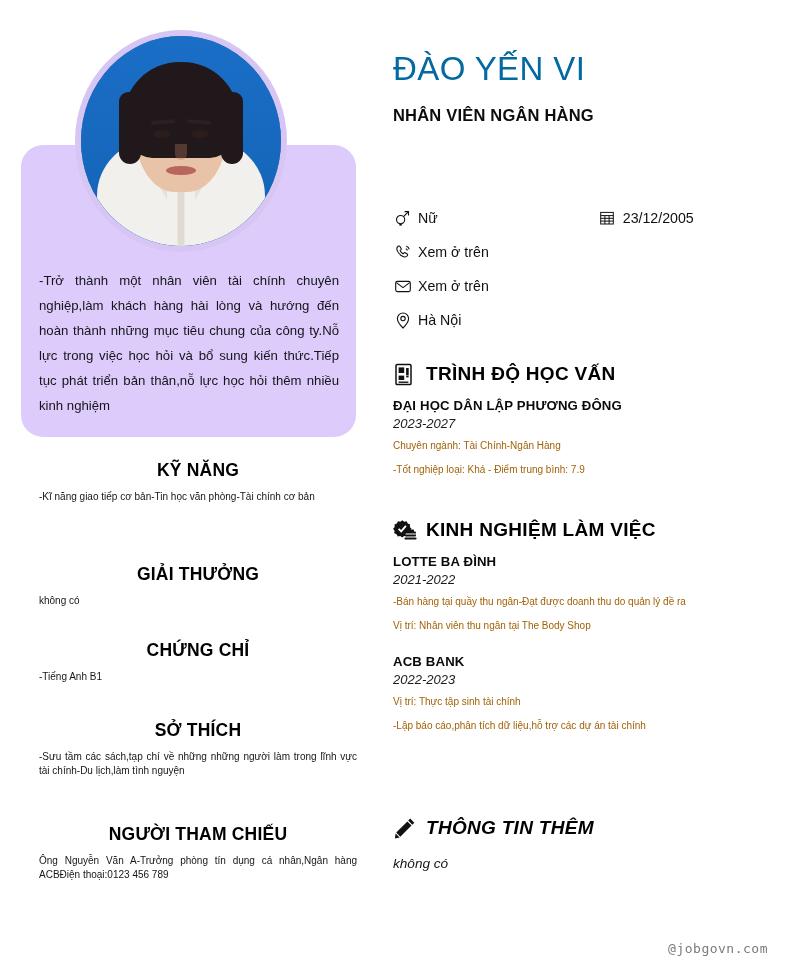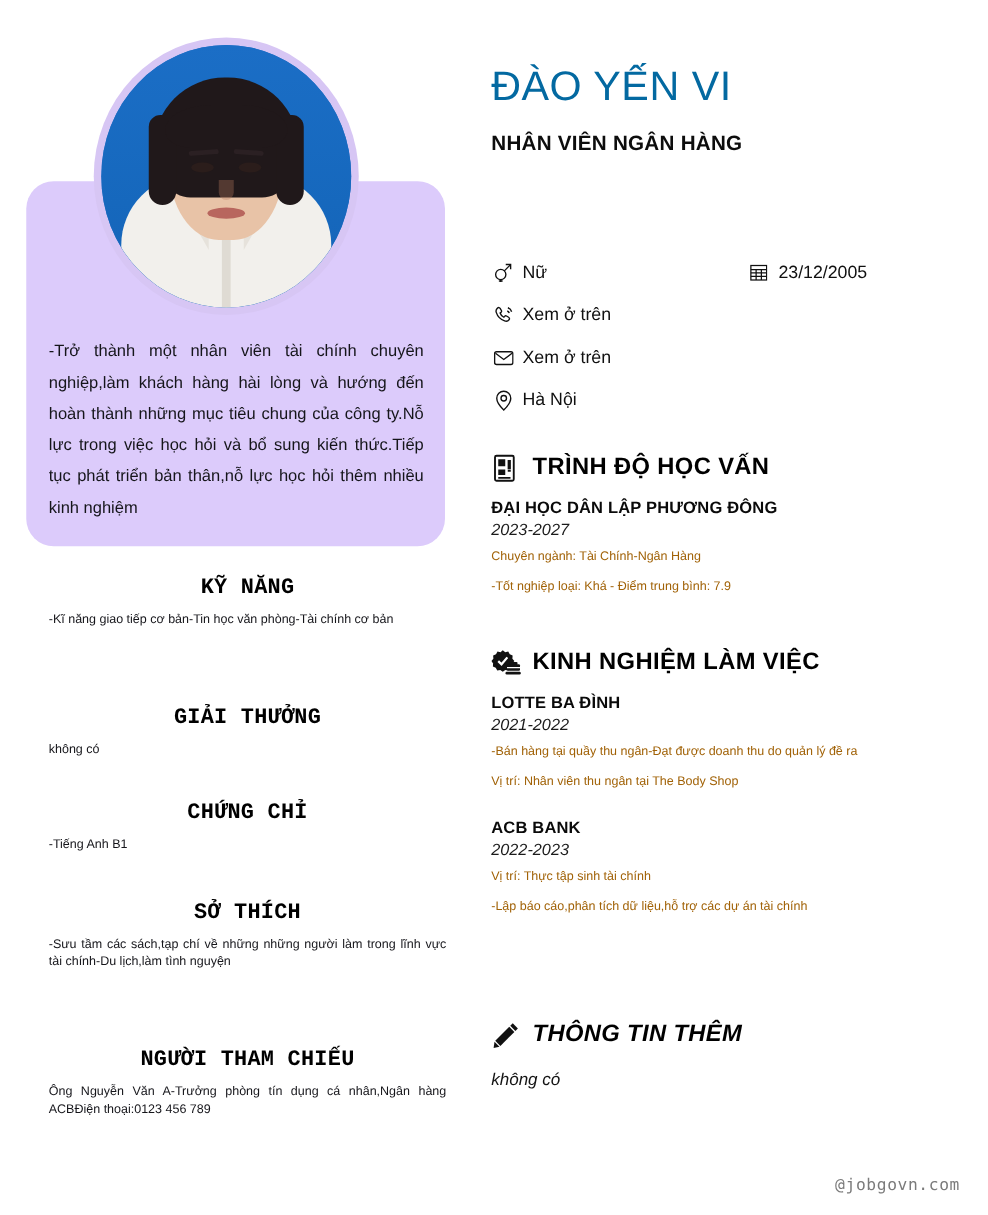--- a/index.html
+++ b/index.html
@@ -138,22 +138,22 @@
     line-height: 14px;
     color: #15151a;
   }
   .left-body.justify { text-align: justify; }
 
   .lsec { position: absolute; left: 39px; width: 318px; }
   #lsec-skills   { top: 460px; }
   #lsec-awards   { top: 564px; }
   #lsec-certs    { top: 640px; }
   #lsec-hobbies  { top: 720px; }
-  #lsec-refs     { top: 824px; margin-top: 14px; }
-  .lsec .sec-heading { margin-bottom: 9px; font-family: Liberation Mono, monospace; }
+  #lsec-refs     { top: 824px; }
+  .lsec .sec-heading { margin-bottom: 9px; }
 
   
   .right-col {
     position: absolute;
     left: 393px; top: 0;
     width: 380px; height: 972px;
   }
 
   .name {
     position: absolute; left: 0; top: 50px;

